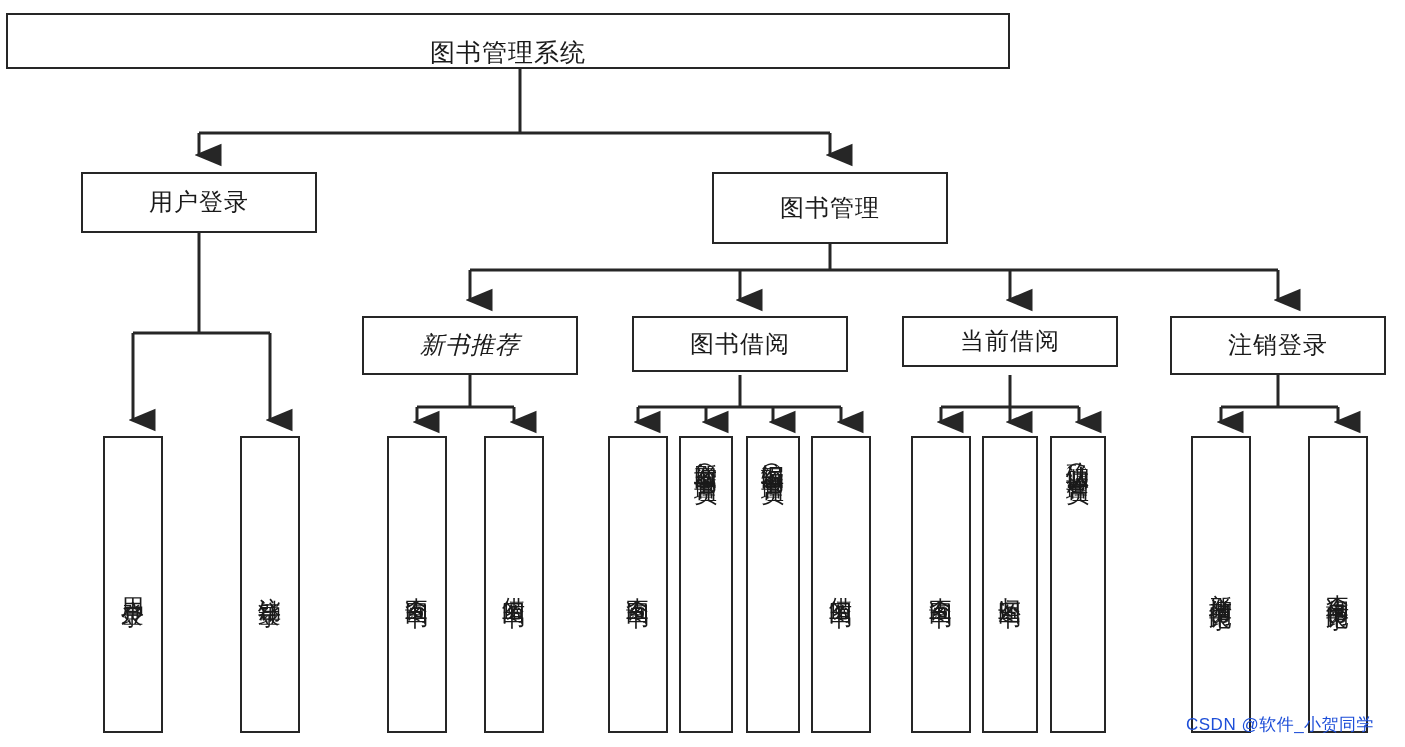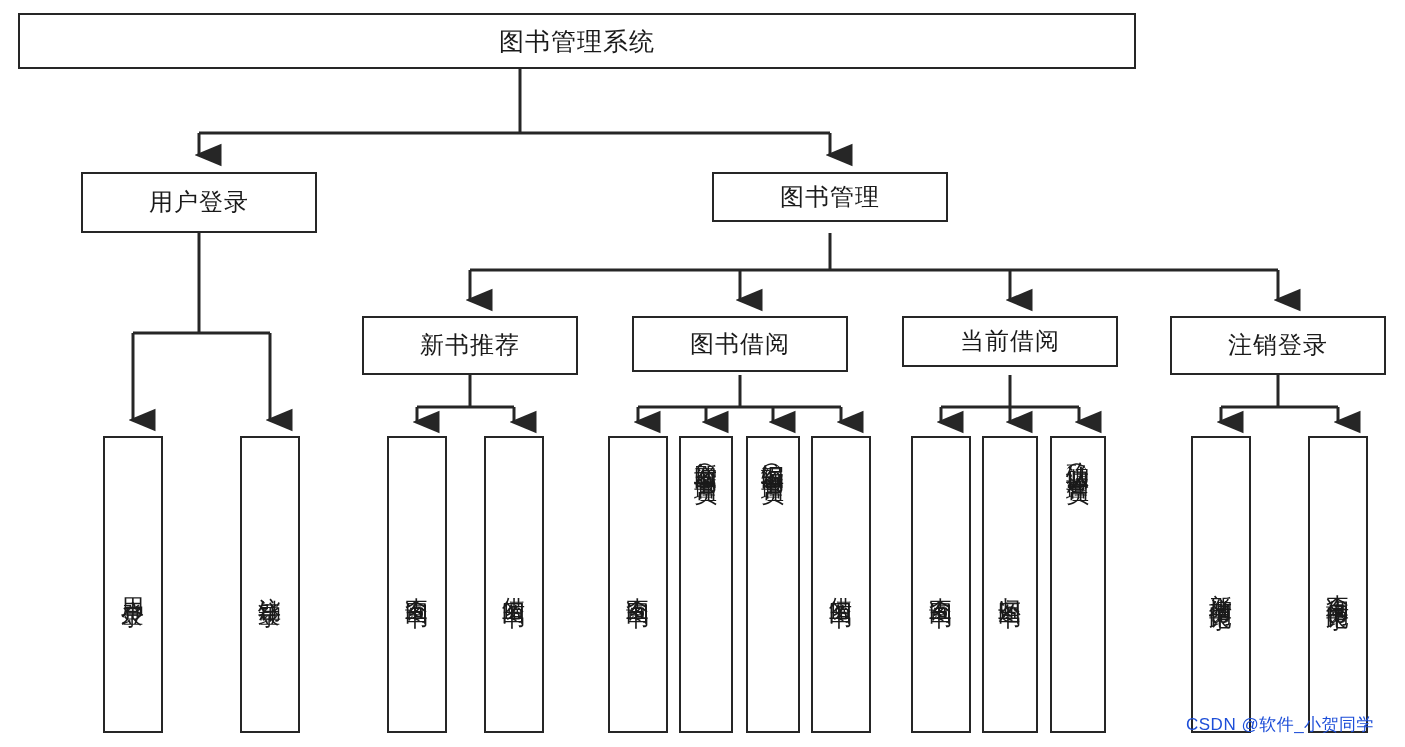--- a/index.html
+++ b/index.html
@@ -122,32 +122,32 @@
       <path d="M 1079 407 L 1079 422" marker-end="url(#arrow)"></path>
 
       <path d="M 1278 375 L 1278 407"></path>
       <path d="M 1221 407 L 1338 407"></path>
       <path d="M 1221 407 L 1221 422" marker-end="url(#arrow)"></path>
       <path d="M 1338 407 L 1338 422" marker-end="url(#arrow)"></path>
 
     </g>
   </svg>
 
-  <div class="node node-h node-root" style="left:18px; top:13px; width:1118px; height:56px;">
+  <div class="node node-h node-root" style="left:6px; top:13px; width:1004px; height:56px;align-items:flex-end;">
     <span>图书管理系统</span>
   </div>
 
   <div class="node node-h" style="left:81px; top:172px; width:236px; height:61px;">
     <span>用户登录</span>
   </div>
-  <div class="node node-h" style="left:712px; top:172px; width:236px; height:50px;">
+  <div class="node node-h" style="left:712px; top:172px; width:236px; height:72px;">
     <span>图书管理</span>
   </div>
 
-  <div class="node node-h" style="left:362px; top:316px; width:216px; height:59px;">
+  <div class="node node-h" style="left:362px; top:316px; width:216px; height:59px;font-style:italic;">
     <span>新书推荐</span>
   </div>
   <div class="node node-h" style="left:632px; top:316px; width:216px; height:56px;">
     <span>图书借阅</span>
   </div>
   <div class="node node-h" style="left:902px; top:316px; width:216px; height:51px;">
     <span>当前借阅</span>
   </div>
   <div class="node node-h" style="left:1170px; top:316px; width:216px; height:59px;">
     <span>注销登录</span>

